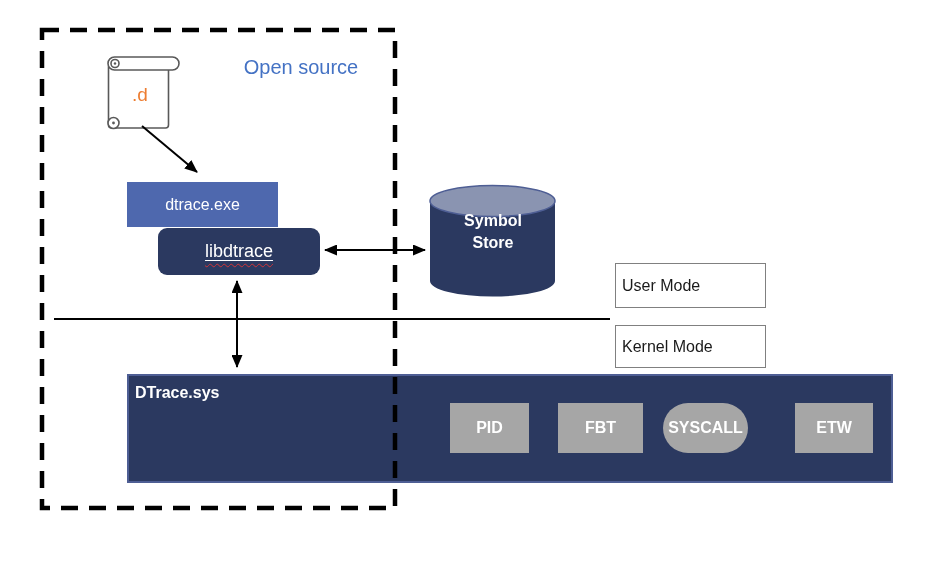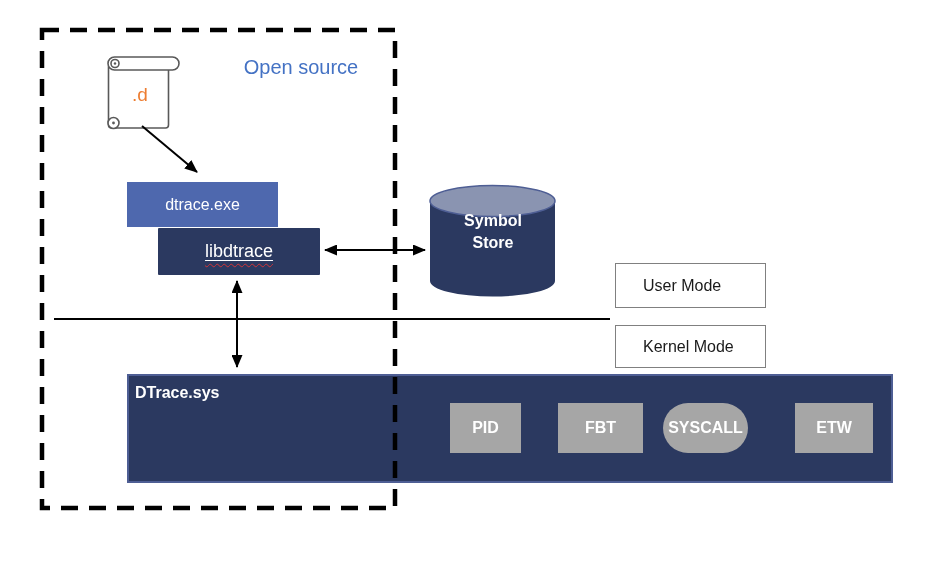--- a/index.html
+++ b/index.html
@@ -23,43 +23,43 @@
   .open-source-label{left:236px;top:56px;width:130px;text-align:center;
     font-size:20px;color:var(--open-source-blue);z-index:3;}
 
   .scroll-icon{left:103px;top:53px;width:90px;height:85px;z-index:2;}
   .d-label{left:120px;top:84px;width:40px;text-align:center;font-size:19px;
     color:var(--script-orange);z-index:3;}
 
   .dtrace-exe{left:127px;top:182px;width:151px;height:45px;background:var(--accent-blue);
     display:flex;align-items:center;justify-content:center;color:#fff;font-size:16px;z-index:2;}
   .libdtrace{left:158px;top:228px;width:162px;height:47px;background:var(--dark-navy);
-    border-radius:1px;display:flex;align-items:center;justify-content:center;
+    border-radius:9px;display:flex;align-items:center;justify-content:center;
     color:#fff;font-size:18px;z-index:3;}
   .u-wavy{text-decoration:underline wavy var(--squiggle-red) 1px;text-underline-offset:6px;}
   .u-solid{text-decoration:underline solid currentColor 1px;text-underline-offset:3px;}
 
   .cylinder-svg{left:428px;top:183px;width:129px;height:116px;z-index:2;}
   .symbol-store-label{left:448px;top:210px;width:90px;text-align:center;color:#fff;
     font-size:16px;font-weight:600;line-height:1.35;z-index:3;}
 
   .mode-box{left:615px;width:151px;border:1px solid var(--mode-box-border);background:#fff;
-    display:flex;align-items:center;padding-left:27px;font-size:16px;color:#1a1a1a;z-index:2;}
+    display:flex;align-items:center;padding-left:6px;font-size:16px;color:#1a1a1a;z-index:2;}
   .user-mode{top:263px;height:45px;}
   .kernel-mode{top:325px;height:43px;}
 
   .dtrace-sys{left:127px;top:374px;width:766px;height:109px;background:var(--dark-navy);
     border:2px solid var(--navy-border);z-index:1;}
   .dtrace-sys-label{position:absolute;left:6px;top:8px;color:#fff;font-size:16px;font-weight:600;text-align:center;}
   .dif-vm{left:157px;top:403px;width:148px;height:64px;background:var(--accent-blue);
     display:flex;align-items:center;justify-content:center;color:#fff;
     font-size:18px;font-weight:700;z-index:2;}
   .provider{top:403px;height:50px;background:var(--provider-gray);display:flex;
     align-items:center;justify-content:center;color:#fff;font-size:16px;font-weight:600;z-index:2;}
-  .provider-pid{left:450px;width:71px;}
+  .provider-pid{left:450px;width:79px;}
   .provider-fbt{left:558px;width:85px;}
   .provider-syscall{left:663px;width:85px;border-radius:25px;}
   .provider-etw{left:795px;width:78px;}
 </style>
 </head>
 <body>
 
 <div class="canvas">
 
   <svg class="overlay" viewBox="0 0 934 574" xmlns="http://www.w3.org/2000/svg">

